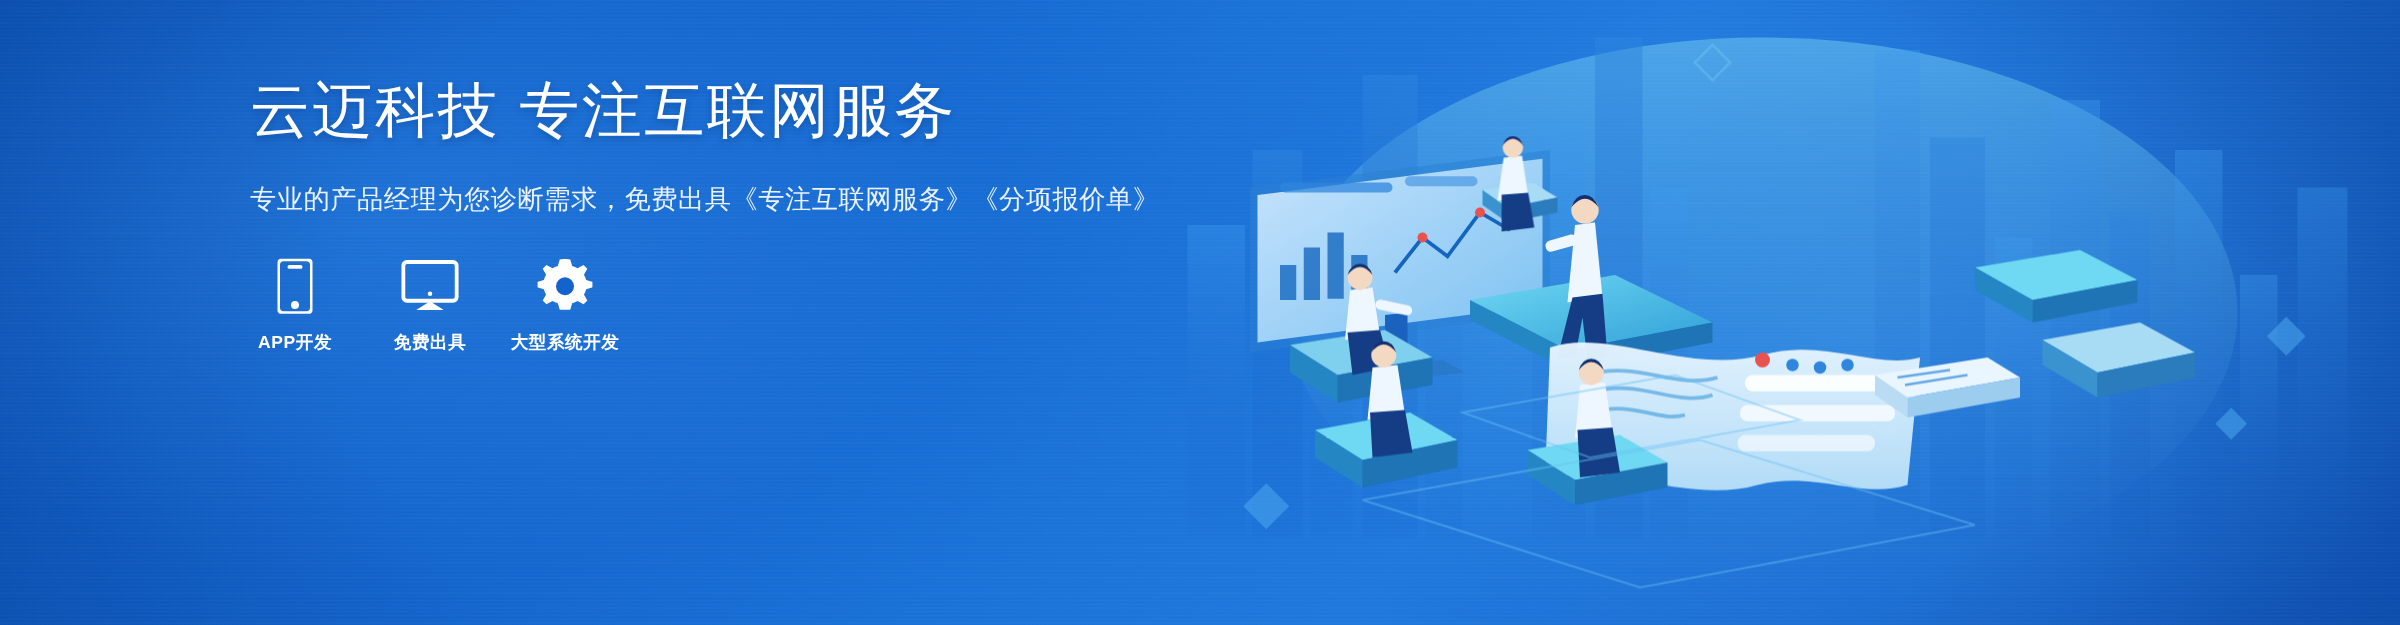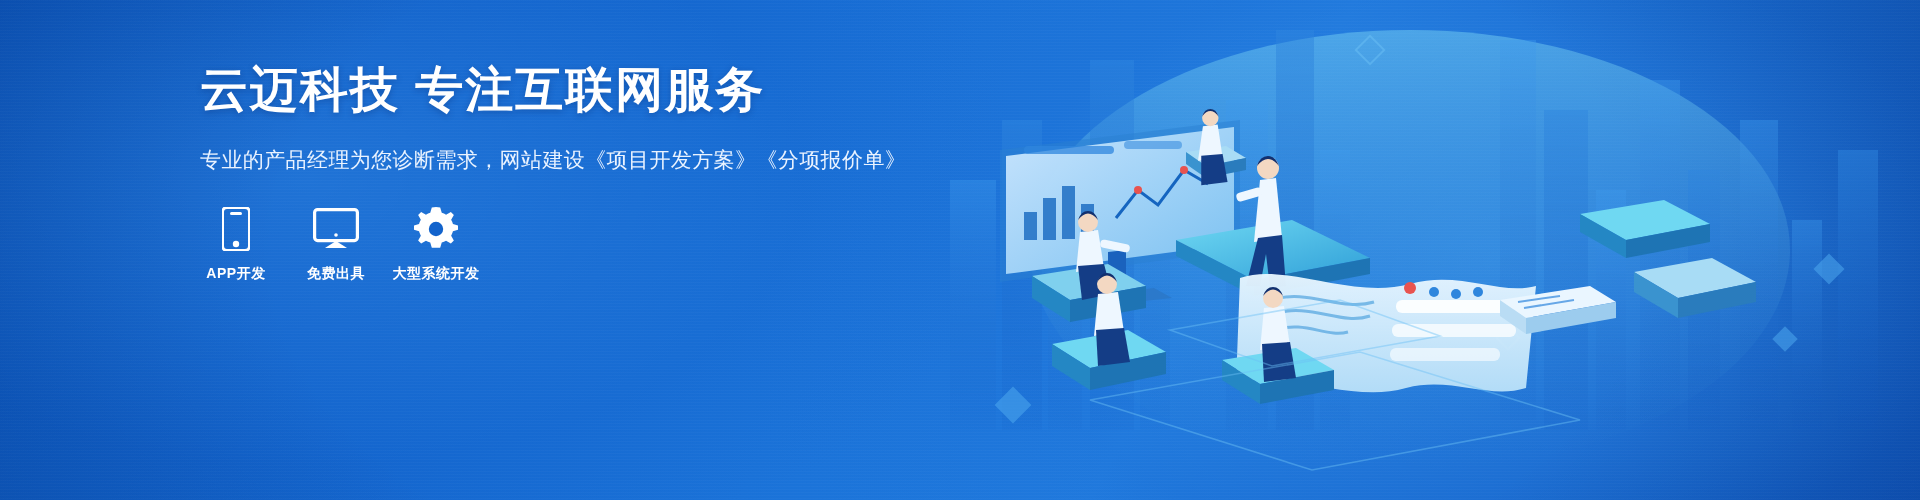--- a/index.html
+++ b/index.html
@@ -23,32 +23,32 @@
   }
   .vignette{
     position:absolute;inset:0;
     background:radial-gradient(ellipse 1250px 700px at 50% 50%, rgba(0,0,0,0) 55%, rgba(4,40,100,0.30) 100%);
     pointer-events:none;
   }
 
   
   .content{position:absolute;left:200px;top:62px;width:760px;z-index:8;}
   .headline{
-    font-size:48px;font-weight:bold;color:#ffffff;letter-spacing:2px;
+    font-size:48px;font-weight:normal;color:#ffffff;letter-spacing:2px;
     line-height:1.15;margin:0 0 26px 0;white-space:nowrap;
     text-shadow:0 2px 6px rgba(0,30,90,0.28);
   }
   .sub-line{
     font-size:21px;color:#eaf3ff;line-height:1.62;white-space:nowrap;
     letter-spacing:0.4px;font-weight:400;
   }
   .subtitle{margin-bottom:30px;}
 
   
-  .services{display:flex;align-items:flex-start;gap:0;margin-top:14px;}
+  .services{display:flex;align-items:flex-start;gap:8px;margin-top:14px;}
   .service{
     width:72px;display:flex;flex-direction:column;align-items:center;
     margin-right:28px;cursor:pointer;
   }
   .service .ico{height:44px;display:flex;align-items:center;justify-content:center;}
   .service .ico svg{display:block;}
   .service .lbl{
     margin-top:14px;font-size:14px;color:#ffffff;white-space:nowrap;
     font-weight:bold;letter-spacing:0.5px;
   }
@@ -249,21 +249,21 @@
         <path d="M230 330 L400 300 L500 336 L332 366 Z"></path>
       </g>
     </svg>
   </div>
 
   <div class="content">
 
     <h1 class="headline">云迈科技 专注互联网服务</h1>
 
     <div class="subtitle">
-      <div class="sub-line">专业的产品经理为您诊断需求，网站建设《项目开发方案》《分项报价单》</div>
+      <div class="sub-line">专业的产品经理为您诊断需求，免费出具《专注互联网服务》《分项报价单》</div>
     </div>
 
     <div class="services">
 
       <div class="service">
         <span class="ico">
           <svg width="28" height="44" viewBox="0 0 28 44" fill="#ffffff" xmlns="http://www.w3.org/2000/svg">
             <rect x="0.5" y="0.5" width="27" height="43" rx="4.5" fill="none" stroke="#ffffff" stroke-width="3"></rect>
             <rect x="8" y="5" width="12" height="3" rx="1.5"></rect>
             <circle cx="14" cy="37" r="3.2"></circle>

